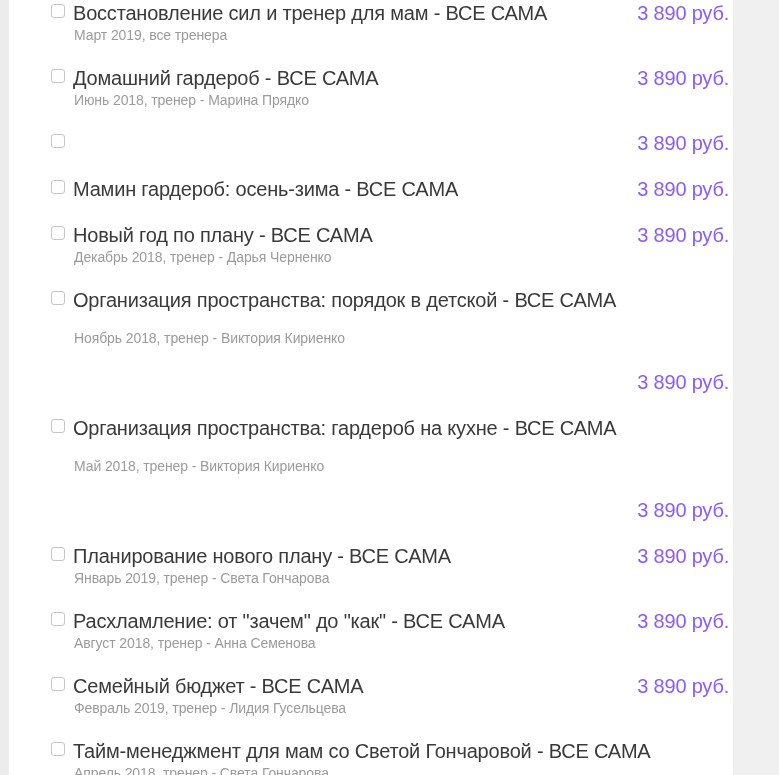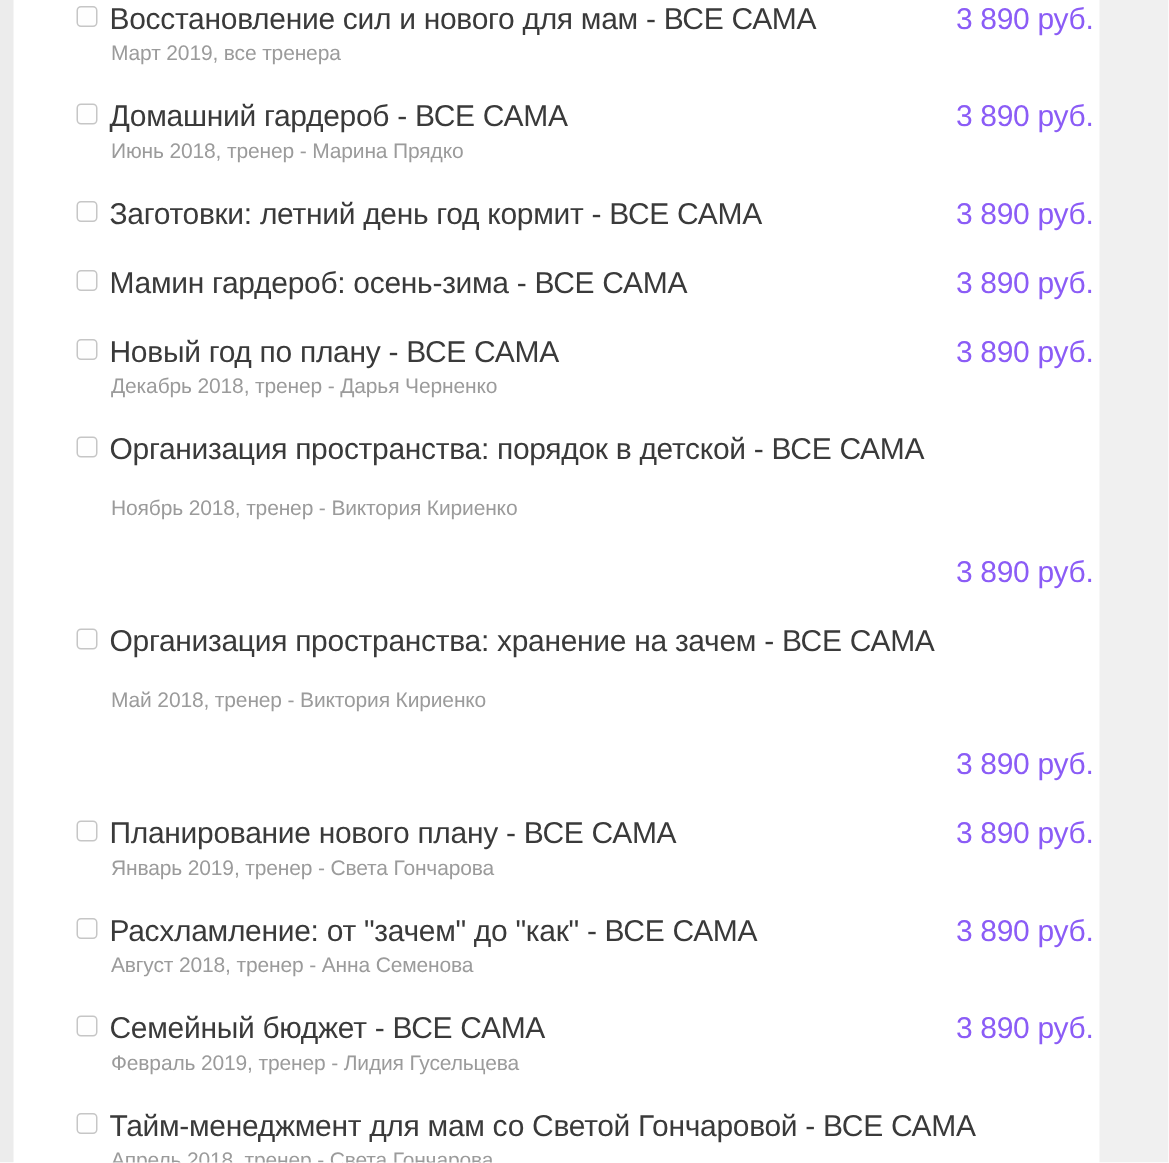--- a/index.html
+++ b/index.html
@@ -87,35 +87,34 @@
 </head>
 <body>
 
 <div class="gutter-left"></div>
 <div class="gutter-right"></div>
 
 <div class="list">
 
   <div class="item">
     <input type="checkbox" class="cb" style="">
-    <a class="title">Восстановление сил и нового для мам - ВСЕ САМА</a>
+    <a class="title">Восстановление сил и тренер для мам - ВСЕ САМА</a>
     <span class="price">3 890 руб.</span>
     <div class="subtitle">Март 2019, все тренера</div>
   </div>
 
   <div class="item">
     <input type="checkbox" class="cb" style="">
     <a class="title">Домашний гардероб - ВСЕ САМА</a>
     <span class="price">3 890 руб.</span>
     <div class="subtitle">Июнь 2018, тренер - Марина Прядко</div>
   </div>
 
   <div class="item">
     <input type="checkbox" class="cb" style="">
-    <a class="title">Заготовки: летний день год кормит - ВСЕ САМА</a>
     <span class="price">3 890 руб.</span>
   </div>
 
   <div class="item">
     <input type="checkbox" class="cb" style="">
     <a class="title">Мамин гардероб: осень-зима - ВСЕ САМА</a>
     <span class="price">3 890 руб.</span>
   </div>
 
   <div class="item">
@@ -127,21 +126,21 @@
 
   <div class="item price-below">
     <input type="checkbox" class="cb" style="">
     <a class="title">Организация пространства: порядок в детской - ВСЕ САМА</a>
     <span class="price">3 890 руб.</span>
     <div class="subtitle">Ноябрь 2018, тренер - Виктория Кириенко</div>
   </div>
 
   <div class="item price-below">
     <input type="checkbox" class="cb" style="">
-    <a class="title">Организация пространства: хранение на зачем - ВСЕ САМА</a>
+    <a class="title">Организация пространства: гардероб на кухне - ВСЕ САМА</a>
     <span class="price">3 890 руб.</span>
     <div class="subtitle">Май 2018, тренер - Виктория Кириенко</div>
   </div>
 
   <div class="item">
     <input type="checkbox" class="cb" style="">
     <a class="title">Планирование нового плану - ВСЕ САМА</a>
     <span class="price">3 890 руб.</span>
     <div class="subtitle">Январь 2019, тренер - Света Гончарова</div>
   </div>

